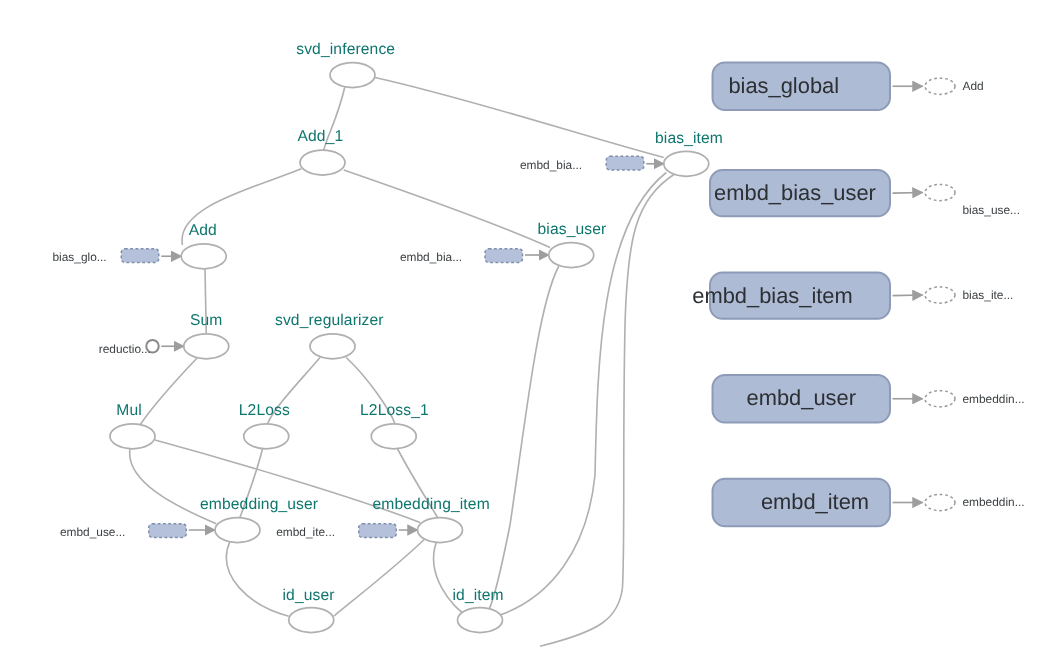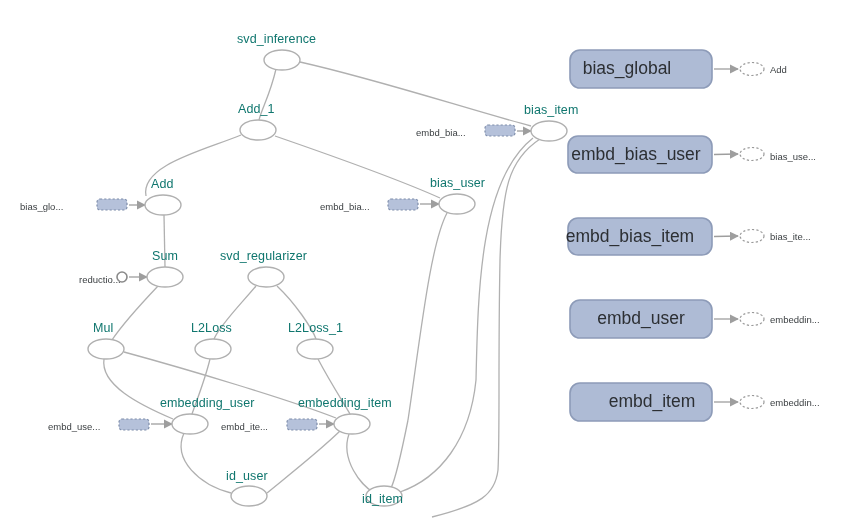--- a/index.html
+++ b/index.html
@@ -173,34 +173,34 @@
       <div class="node-label" style="left: 238px; top: 103px;">Add_1</div>
       <div class="node-label" style="left: 151px; top: 178px;">Add</div>
       <div class="node-label" style="left: 152px; top: 250px;">Sum</div>
       <div class="node-label" style="left: 220px; top: 250px;">svd_regularizer</div>
       <div class="node-label" style="left: 93px; top: 322px;">Mul</div>
       <div class="node-label" style="left: 191px; top: 322px;">L2Loss</div>
       <div class="node-label" style="left: 288px; top: 322px;">L2Loss_1</div>
       <div class="node-label" style="left: 138px; top: 397px; margin-left: 22px;">embedding_user</div>
       <div class="node-label" style="left: 298px; top: 397px;">embedding_item</div>
       <div class="node-label" style="left: 226px; top: 470px;">id_user</div>
-      <div class="node-label" style="left: 362px; top: 493px;">id_item</div>
+      <div class="node-label" style="left: 362px; top: 470px;">id_item</div>
       <div class="node-label" style="left: 524px; top: 104px;">bias_item</div>
       <div class="node-label" style="left: 430px; top: 177px;">bias_user</div>
-      <div class="small-label" style="left: 20px; top: 202px;">bias_glo...</div>
+      <div class="small-label" style="left: 42px; top: 202px;">bias_glo...</div>
       <div class="small-label" style="left: 416px; top: 128px;">embd_bia...</div>
       <div class="small-label" style="left: 320px; top: 202px;">embd_bia...</div>
       <div class="small-label" style="left: 48px; top: 422px;">embd_use...</div>
       <div class="small-label" style="left: 221px; top: 422px;">embd_ite...</div>
       <div class="small-label" style="left: 53px; top: 275px; padding-left: 26px;">reductio...</div>
       <div class="var-label" style="left: 570px; top: 60px; width: 114px;">bias_global</div>
       <div class="small-label" style="left: 770px; top: 65px;">Add</div>
       <div class="var-label" style="left: 568px; top: 145.5px; width: 136px;">embd_bias_user</div>
-      <div class="small-label" style="left: 770px; top: 152px;">bias_use...</div>
-      <div class="var-label" style="left: 548px; top: 227.5px; width: 164px;">embd_bias_item</div>
+      <div class="small-label" style="left: 770px; top: 164px;">bias_use...</div>
+      <div class="var-label" style="left: 536px; top: 227.5px; width: 164px;">embd_bias_item</div>
       <div class="small-label" style="left: 770px; top: 232px;">bias_ite...</div>
       <div class="var-label" style="left: 570px; top: 310px; width: 142px;">embd_user</div>
       <div class="small-label" style="left: 770px; top: 315px;">embeddin...</div>
       <div class="var-label" style="left: 570px; top: 393px; width: 164px;">embd_item</div>
       <div class="small-label" style="left: 770px; top: 398px;">embeddin...</div>
     </div>
 
 </div>
 
 </body></html>

